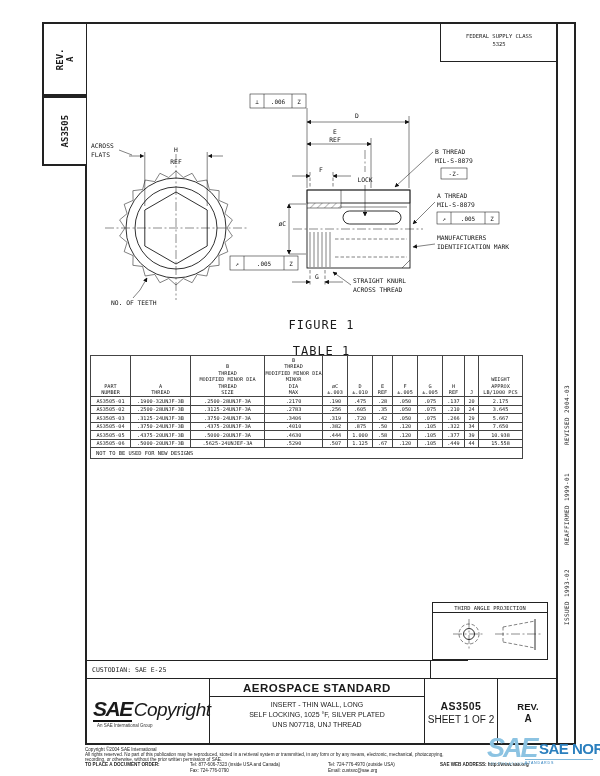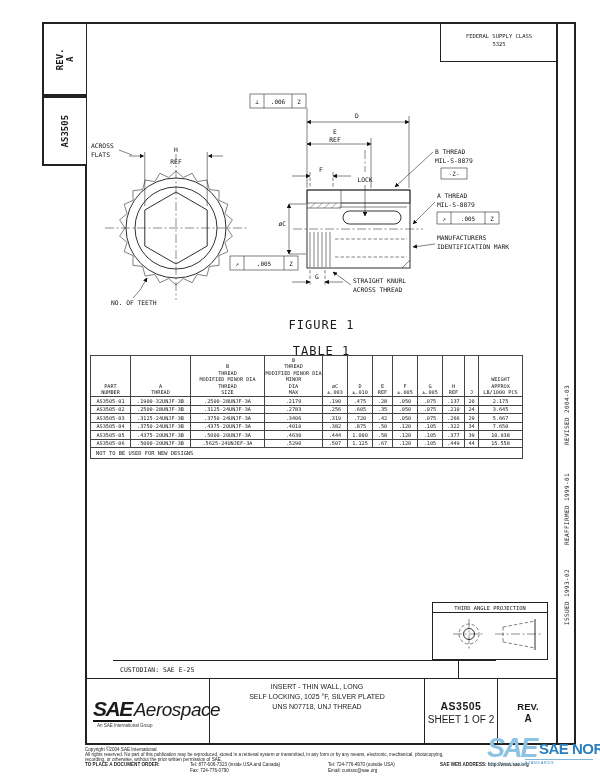--- a/index.html
+++ b/index.html
@@ -16,21 +16,21 @@
   .cap{left:85px;width:473px;text-align:center;font-size:12px;letter-spacing:1px;}
   
   table.dt{position:absolute;left:90px;top:355px;width:432px;border-collapse:collapse;table-layout:fixed;font-size:5.2px;}
   table.dt th,table.dt td{border:1px solid #444;padding:0.5px 0;text-align:center;font-weight:normal;line-height:1.25;overflow:hidden;}
   table.dt th{white-space:pre-line;vertical-align:bottom;}
   table.dt td.note{text-align:left;padding-left:5px;font-size:5.4px;height:9px;}
   
   .proj{left:432px;top:602px;width:116px;height:58px;border:1px solid #222;box-sizing:border-box;}
   .proj .ttl{border-bottom:1px solid #222;text-align:center;font-size:5.4px;padding:2px 0 1px;}
   
-  .cust{left:85px;top:660px;width:383px;height:18px;border-top:1px solid #222;box-sizing:border-box;display:flex;align-items:center;font-size:6.5px;padding-left:0;margin-left:28px;}
+  .cust{left:85px;top:660px;width:383px;height:18px;border-top:1px solid #222;box-sizing:border-box;display:flex;align-items:center;font-size:6.5px;padding-left:0;}
   .cust .cell1{width:345px;padding-left:7px;box-sizing:border-box;}
   .cust .cell2{flex:1;border-left:1px solid #222;height:100%;}
   
   .tblock{left:85px;top:678px;width:473px;height:67px;border-top:1px solid #222;box-sizing:border-box;display:grid;grid-template-columns:125px 215px 73px 60px;font-family:"Liberation Sans",sans-serif;}
   .tblock>div{border-right:1px solid #222;box-sizing:border-box;}
   .tblock>div:last-child{border-right:none;}
   .cell-logo{display:flex;flex-direction:column;justify-content:center;padding-left:8px;}
   .logo-line{white-space:nowrap;}
   .logo-sae{font-style:italic;font-weight:900;font-size:21px;letter-spacing:-1.5px;border-bottom:2px solid #111;}
   .logo-aero{font-style:italic;font-weight:400;font-size:19px;letter-spacing:-0.5px;margin-left:2px;}
@@ -384,25 +384,26 @@
   </div>
 
   <div class="abs cust">
     <div class="cell1">CUSTODIAN: SAE E-25</div>
     <div class="cell2"></div>
   </div>
 
   <div class="abs tblock">
     <div class="cell-logo">
       <div class="logo-line">
-        <span class="logo-sae">SAE</span><span class="logo-aero">Aerospace</span>
+        <span class="logo-sae">SAE</span><span class="logo-aero">Copyright</span>
       </div>
       <div class="logo-tag">An SAE International Group</div>
     </div>
     <div class="cell-std">
+      <div class="std-hdr">AEROSPACE STANDARD</div>
       <div class="std-title">
         <div>INSERT - THIN WALL, LONG</div>
         <div>SELF LOCKING, 1025 °F, SILVER PLATED</div>
         <div>UNS N07718, UNJ THREAD</div>
       </div>
     </div>
     <div class="cell-num">
       <div class="doc-num">AS3505</div>
       <div class="doc-sheet">SHEET 1 OF 2</div>
     </div>

